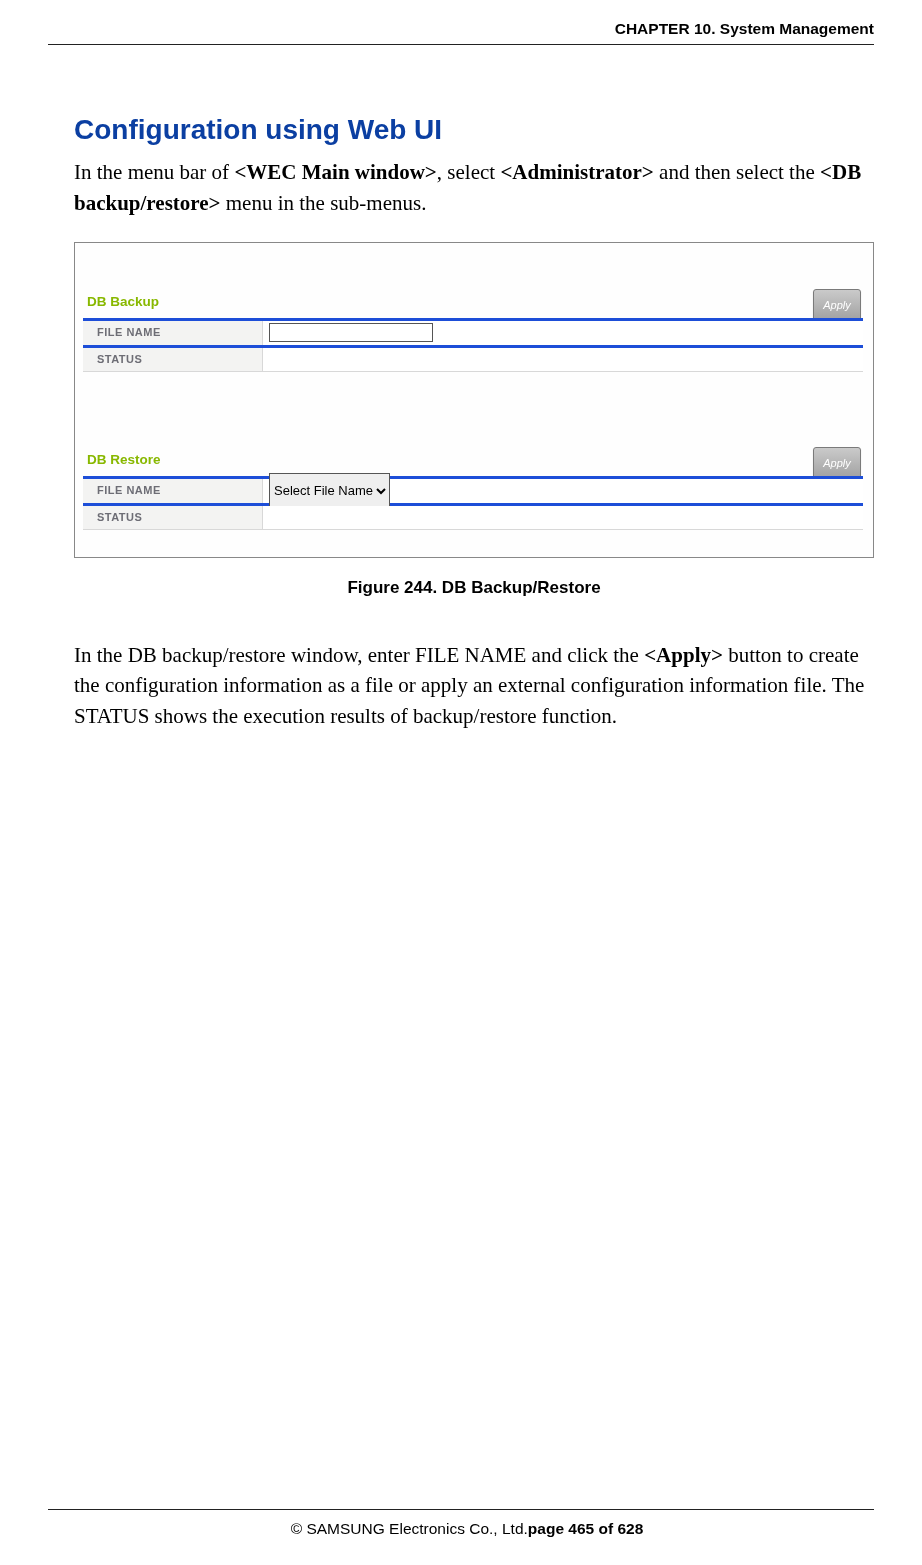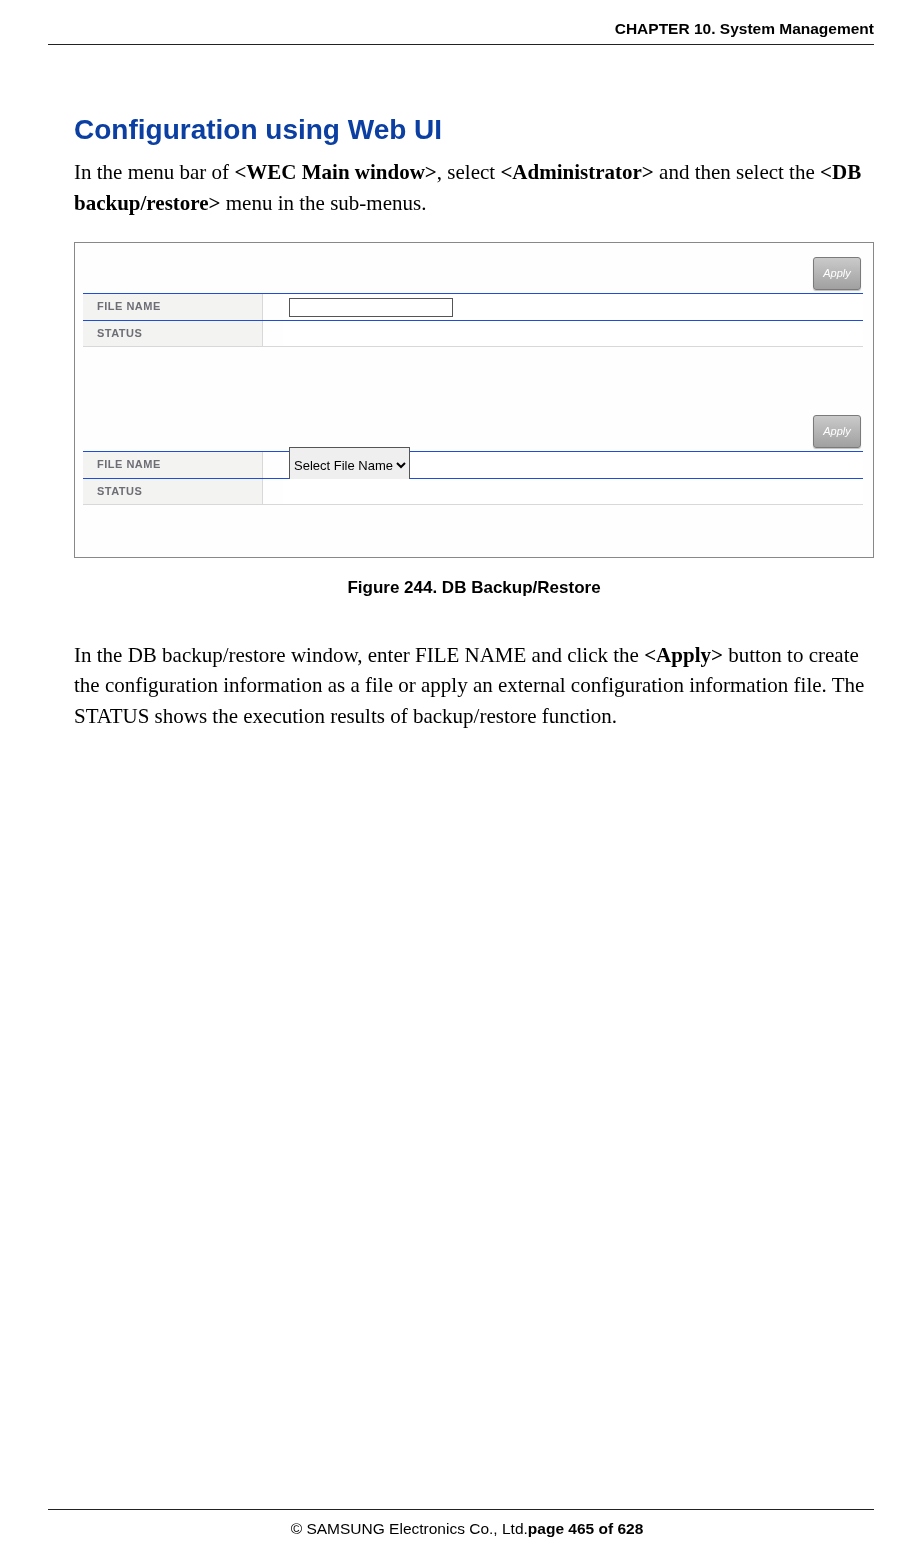--- a/index.html
+++ b/index.html
@@ -61,20 +61,21 @@
     border: 1px solid #7a7a7a;
     border-radius: 3px;
     font-family: Arial, Helvetica, sans-serif;
     font-size: 11px;
     color: #fff;
     font-style: italic;
     display: flex;
     align-items: center;
     justify-content: center;
     box-shadow: 0 1px 1px rgba(0,0,0,0.25);
+    margin-top: 32px;
   }
   .apply-btn.one { top: 14px; }
   .apply-btn.two { top: 172px; }
   .panel {
     position: absolute;
     left: 8px;
     right: 10px;
   }
   .panel.backup { top: 50px; }
   .panel.restore { top: 208px; }
@@ -82,22 +83,21 @@
     font-family: Arial, Helvetica, sans-serif;
     color: #88b800;
     font-weight: bold;
     font-size: 13.5px;
     margin-bottom: 6px;
     padding-left: 4px;
   }
   .panel-row {
     display: flex;
     height: 27px;
-    border-top: 1px solid #1d4ed8;
-    gap: 20px;
+    border-top: 3px solid #1d4ed8;
   }
   .panel-row:last-child { border-bottom: 1px solid #d8d8d8; }
   .row-label {
     width: 180px;
     background: #f3f3f2;
     font-family: Arial, Helvetica, sans-serif;
     font-size: 11px;
     font-weight: bold;
     letter-spacing: 0.5px;
     color: #6d6d75;
@@ -170,35 +170,37 @@
 
   <p class="body-para">
     <span>In the menu bar of </span><b>&lt;WEC Main window&gt;</b><span>, select </span><b>&lt;Administrator&gt;</b><span> and then select the </span><b>&lt;DB backup/restore&gt;</b><span> menu in the sub-menus.</span>
   </p>
 
   <div class="figure-box">
 
     <div class="apply-btn one">Apply</div>
 
     <div class="panel backup">
+      <div class="panel-title">DB Backup</div>
       <div class="panel-row">
         <div class="row-label">FILE NAME</div>
         <div class="row-value">
           <input type="text" class="text-input" value="" style="">
         </div>
       </div>
       <div class="panel-row">
         <div class="row-label">STATUS</div>
         <div class="row-value"></div>
       </div>
     </div>
 
     <div class="apply-btn two">Apply</div>
 
     <div class="panel restore">
+      <div class="panel-title">DB Restore</div>
       <div class="panel-row">
         <div class="row-label">FILE NAME</div>
         <div class="row-value">
           <select class="select-input">
             <option>Select File Name</option>
           </select>
         </div>
       </div>
       <div class="panel-row">
         <div class="row-label">STATUS</div>

